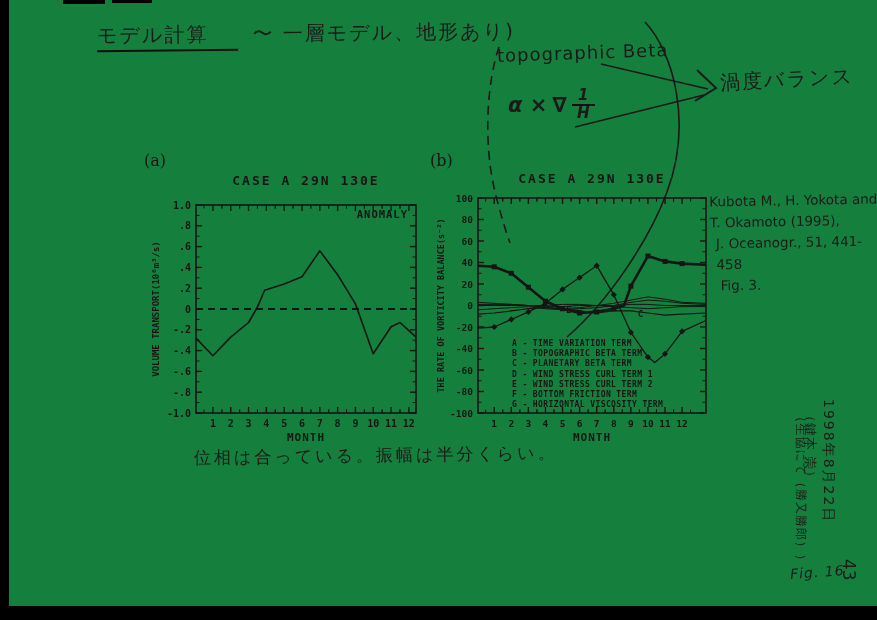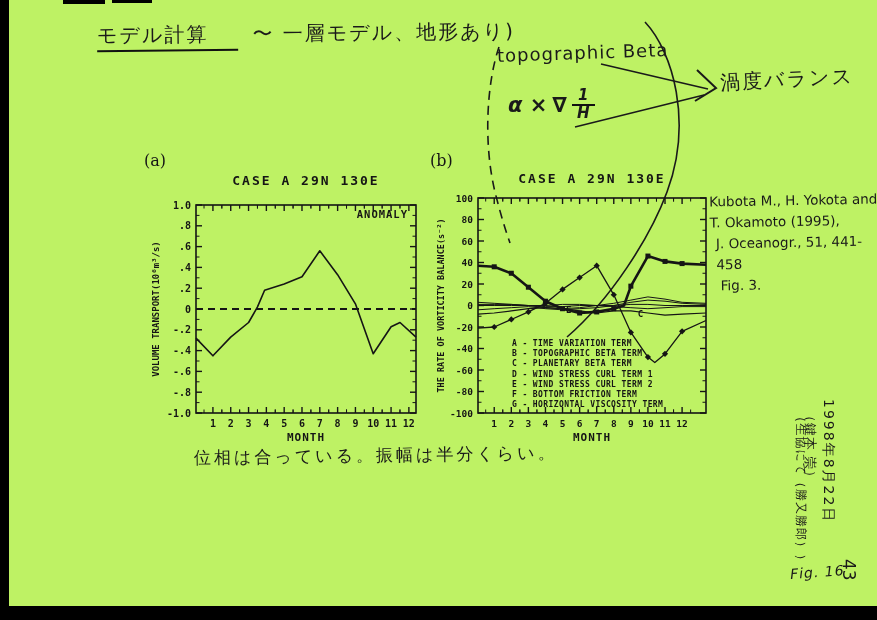--- a/index.html
+++ b/index.html
@@ -1,16 +1,16 @@
 <!DOCTYPE html>
 <html><head>
 <meta charset="utf-8">
 <style>
   html,body{margin:0;padding:0;background:#9a9a9a;}
-  .page{position:relative;width:877px;height:620px;background:#bef264;overflow:hidden;
+  .page{position:relative;width:877px;height:620px;background:#15803d;overflow:hidden;
         font-family:"DejaVu Sans",sans-serif;color:#151515;}
   .abs{position:absolute;}
   .scanbar{position:absolute;background:#000;}
   .hand{font-family:"DejaVu Sans",sans-serif;color:#1a1a1a;}
   .header{left:97px;top:20px;font-size:20px;letter-spacing:2px;transform:rotate(-0.6deg);white-space:nowrap;}
   .header .u{border-bottom:2px solid #111;padding-bottom:3px;padding-right:30px;}
   .header .rest{margin-left:14px;}
   .topo{left:497px;top:42px;font-size:18px;letter-spacing:1px;transform:rotate(-2deg);}
   .vort{left:720px;top:66px;font-size:20px;letter-spacing:2px;transform:rotate(-3deg);}
   .formula{left:508px;top:88px;font-size:21px;font-weight:bold;font-style:italic;display:flex;align-items:center;gap:5px;}

